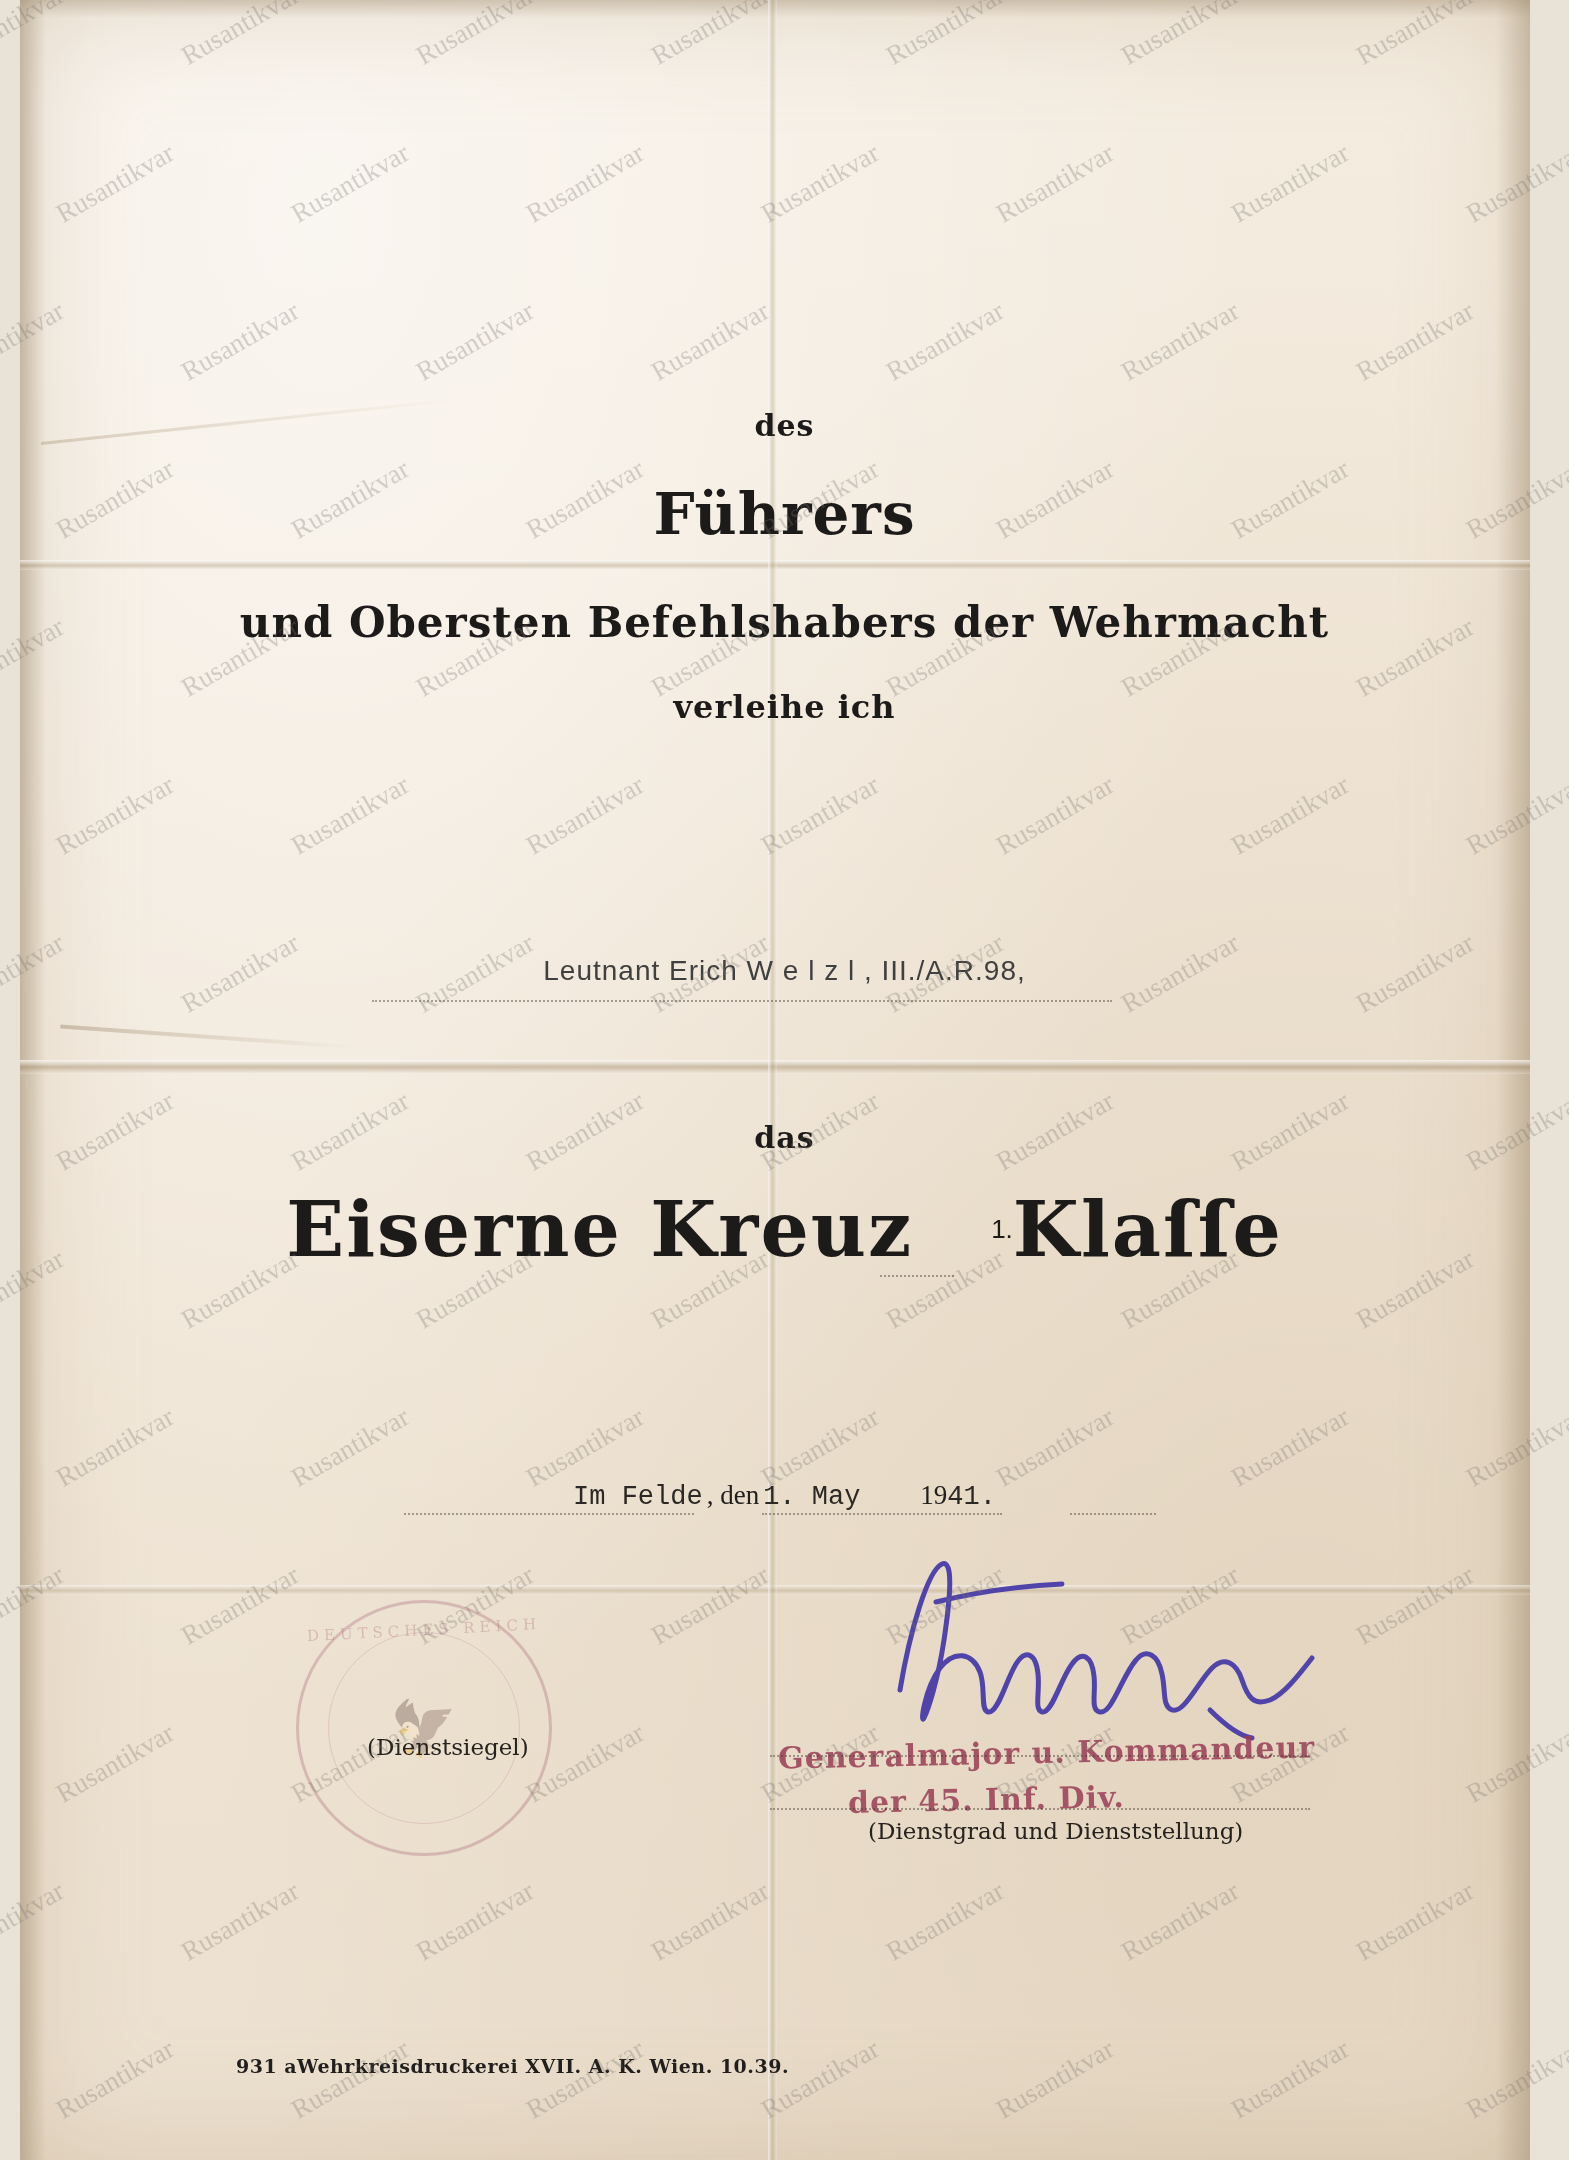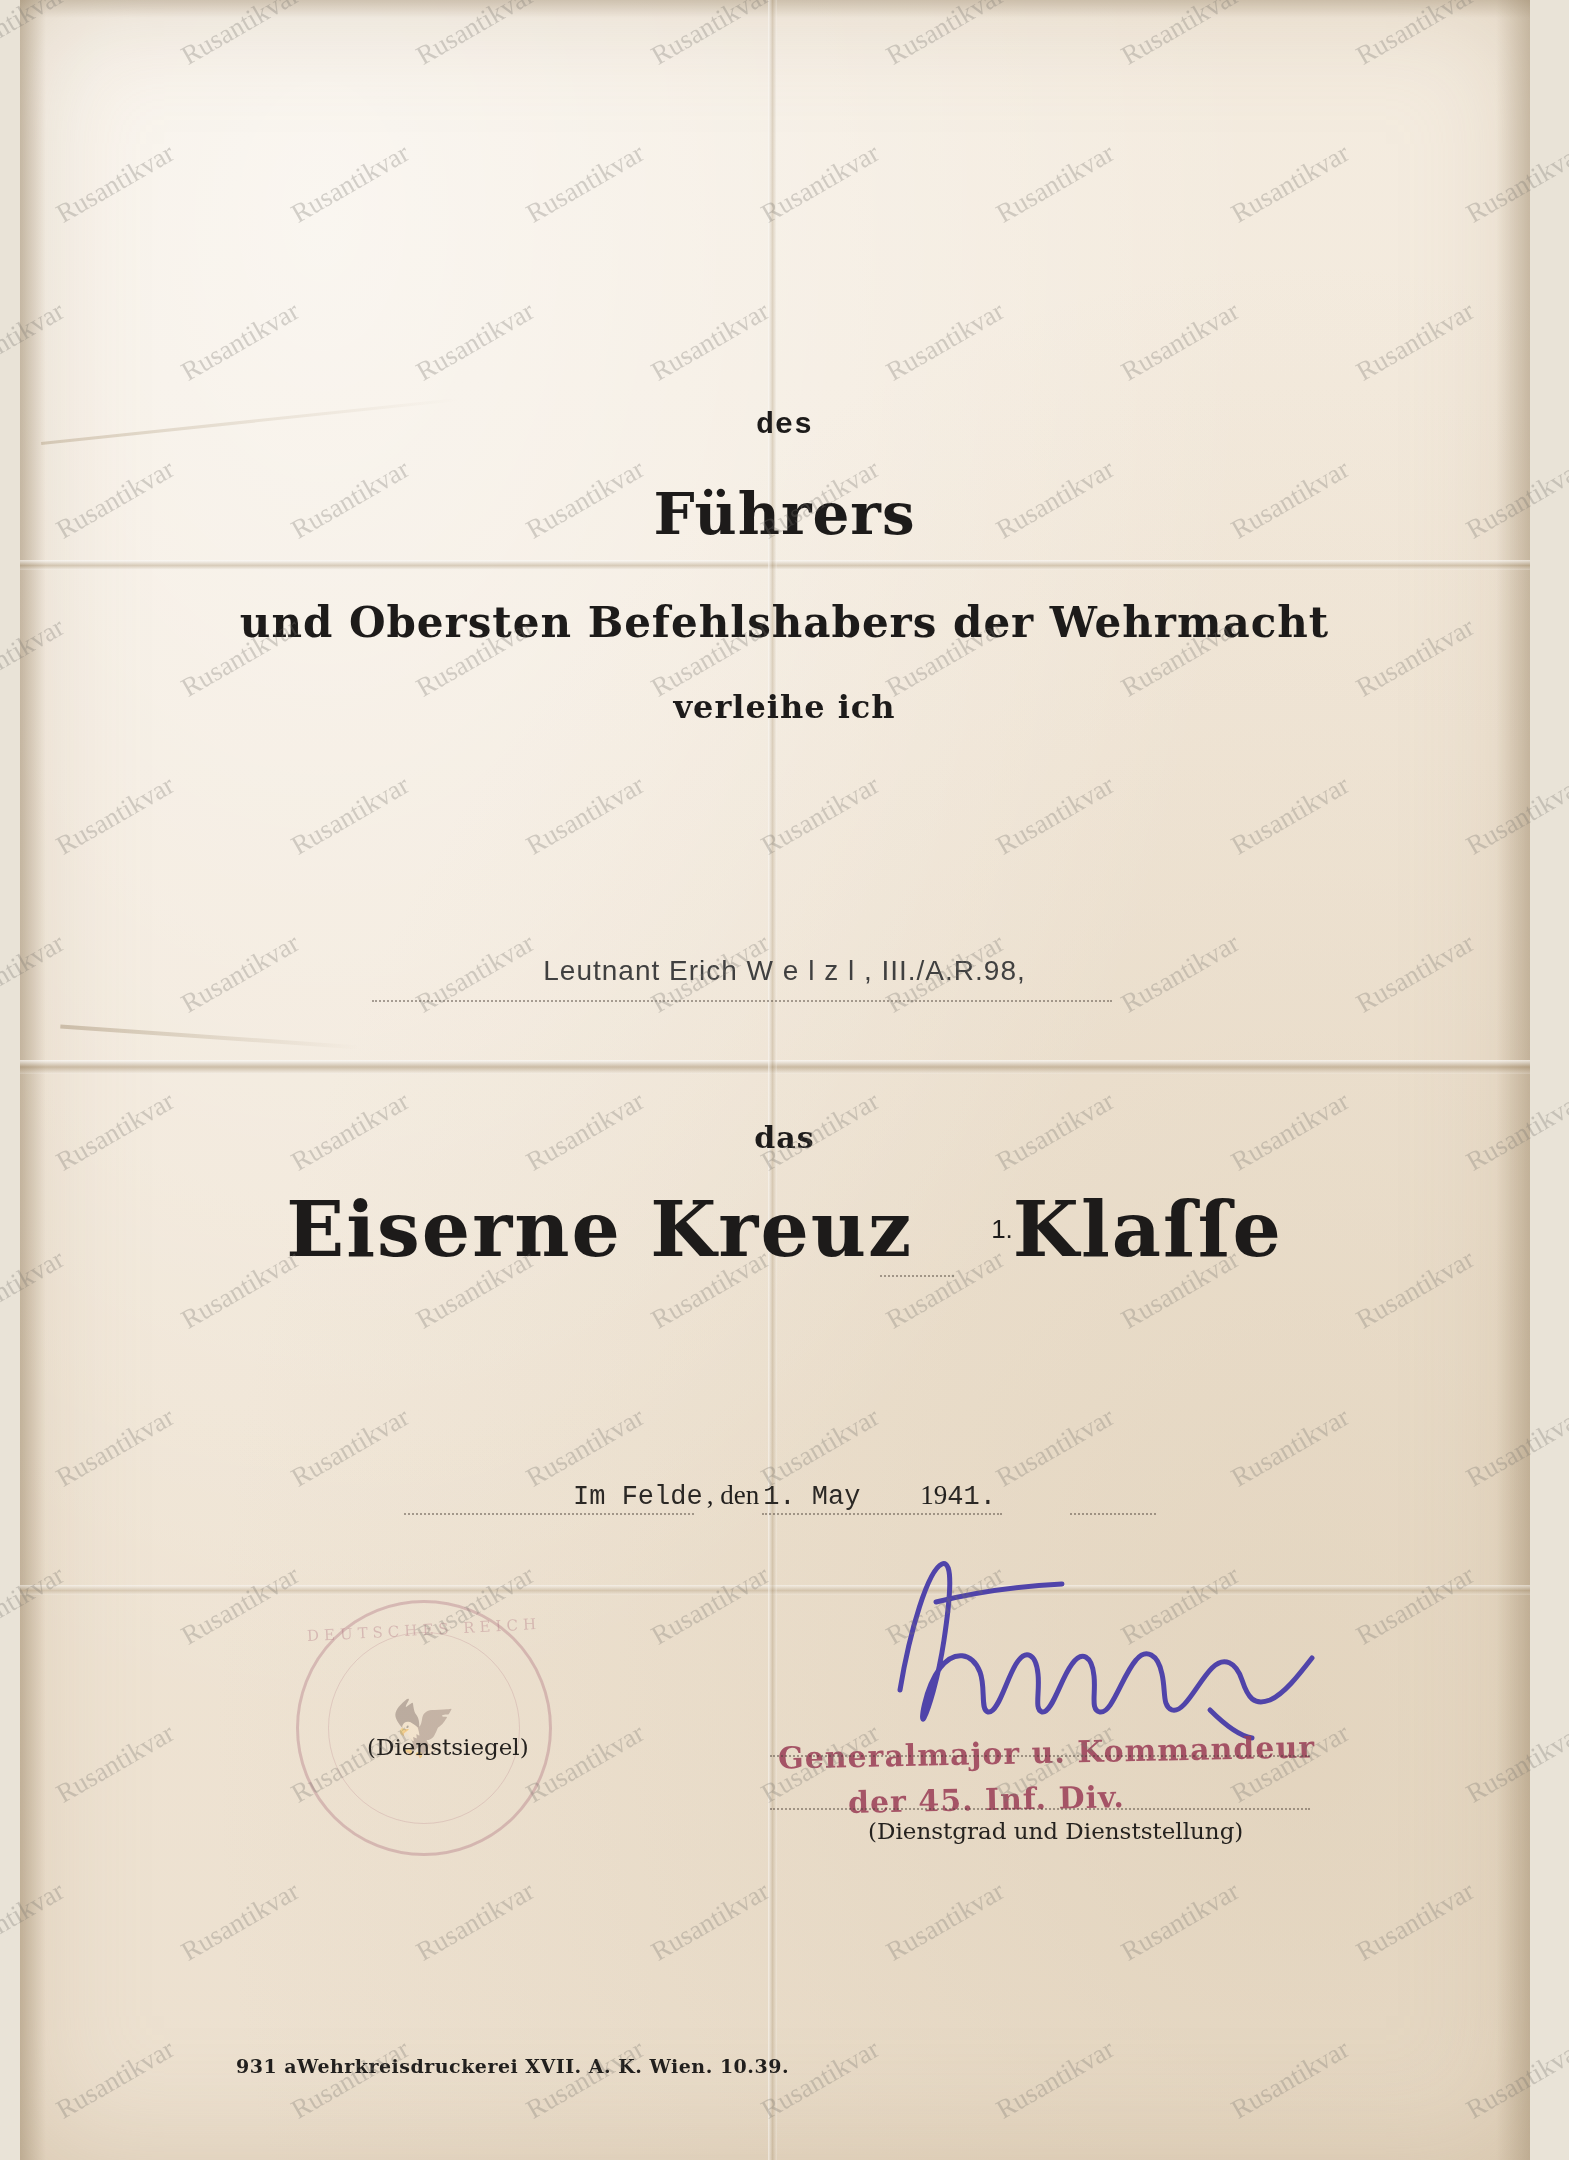--- a/index.html
+++ b/index.html
@@ -80,21 +80,21 @@
   }
   .fraktur {
     font-family: "DejaVu Serif", serif;
     font-weight: bold;
     color: #1d1b1a;
     letter-spacing: 1px;
   }
   .centered { position: absolute; width: 100%; text-align: center; }
 
   .l-imnamen { top: 320px; font-size: 44px; }
-  .l-des     { top: 408px; font-size: 30px; font-family: Liberation Mono, monospace; }
+  .l-des     { top: 408px; font-size: 30px; }
   .l-fuhrers { top: 480px; font-size: 58px; }
   .l-ober    { top: 598px; font-size: 42px; }
   .l-verleihe{ top: 688px; font-size: 32px; }
   .l-dem     { top: 760px; font-size: 30px; }
   .l-das     { top: 1120px; font-size: 30px; }
 
   .l-eisernes {
     top: 1185px;
     font-size: 76px;
     letter-spacing: 2px;

